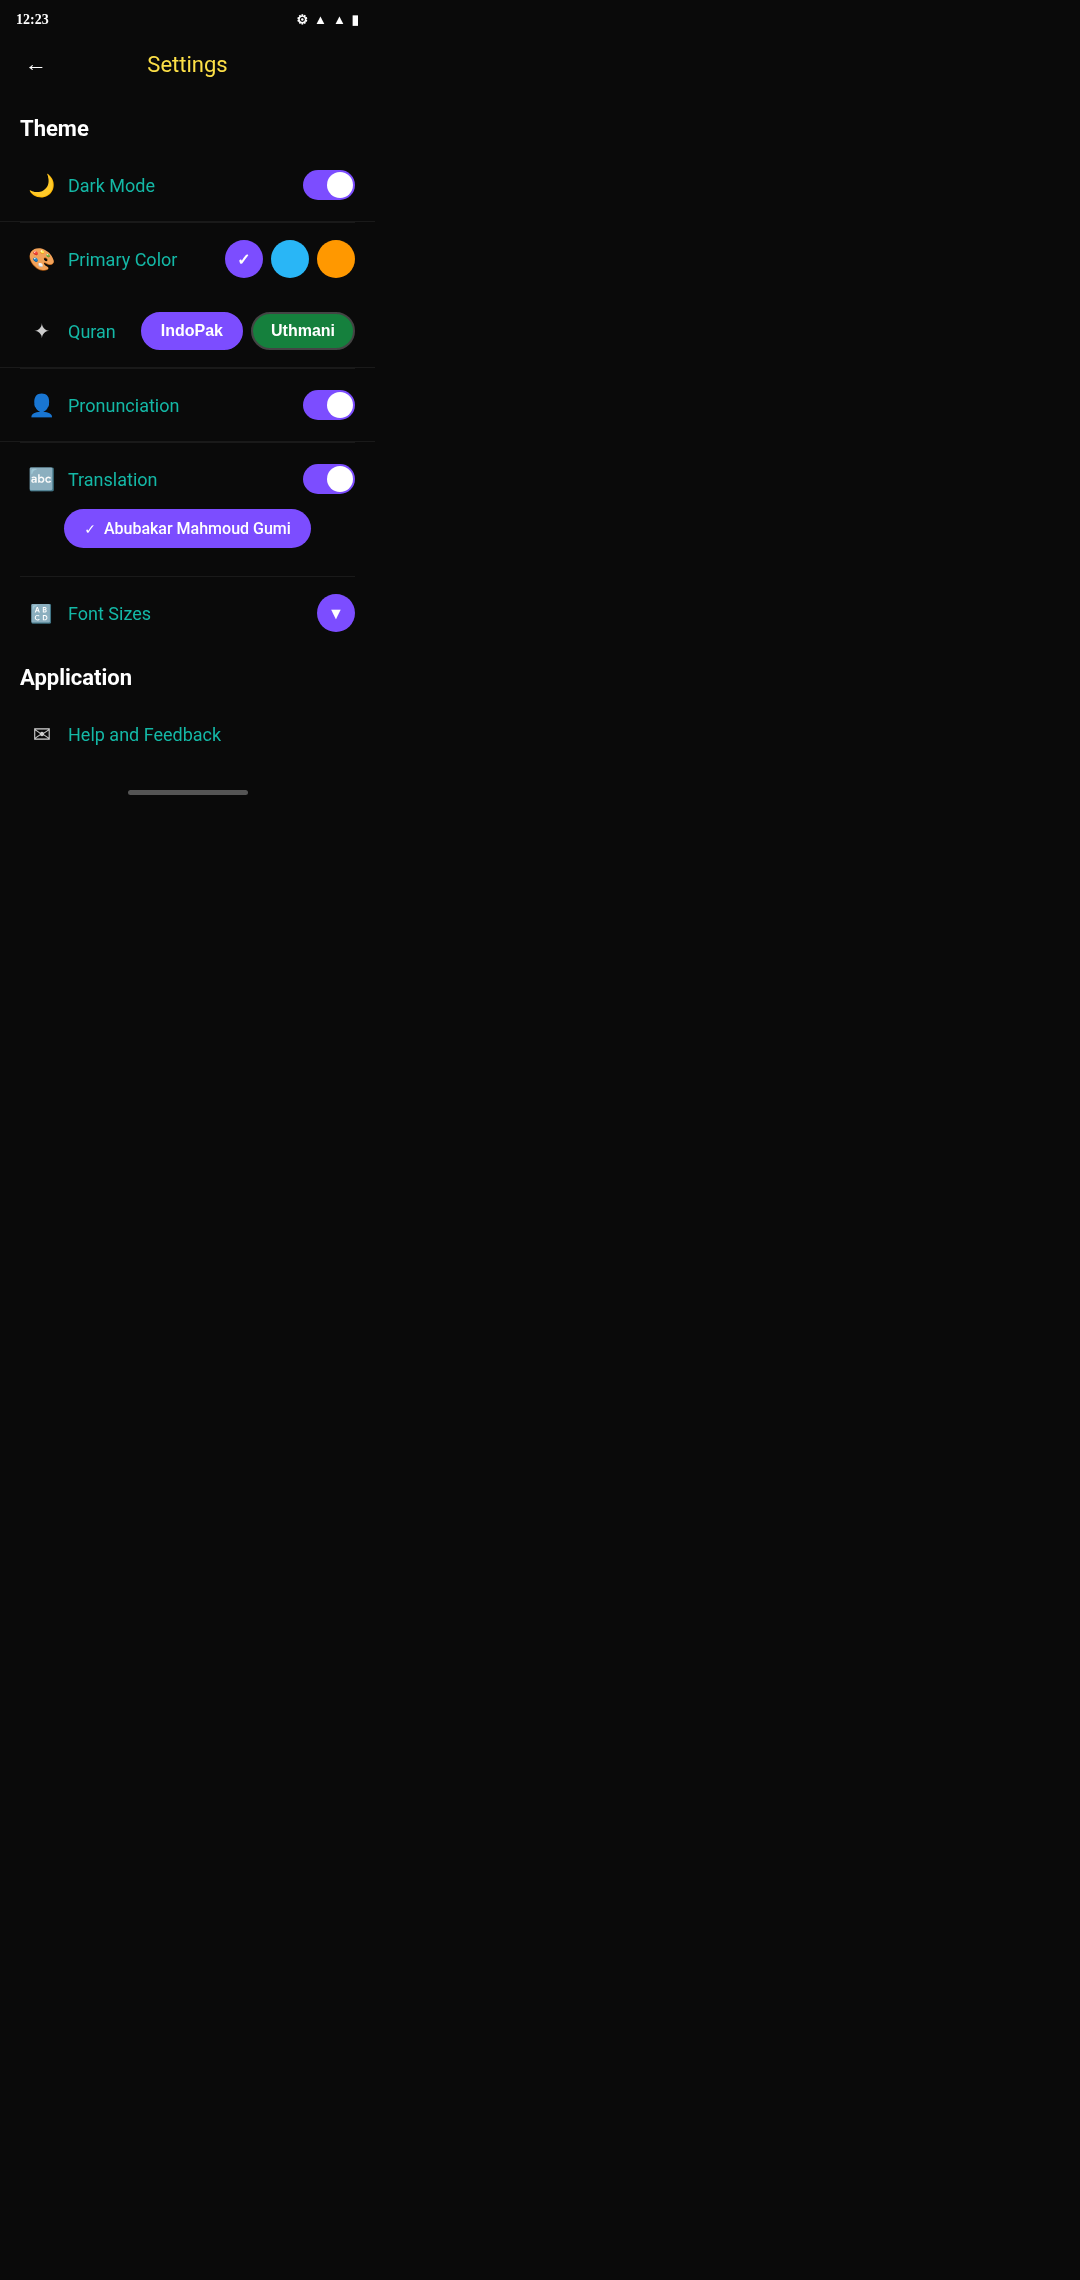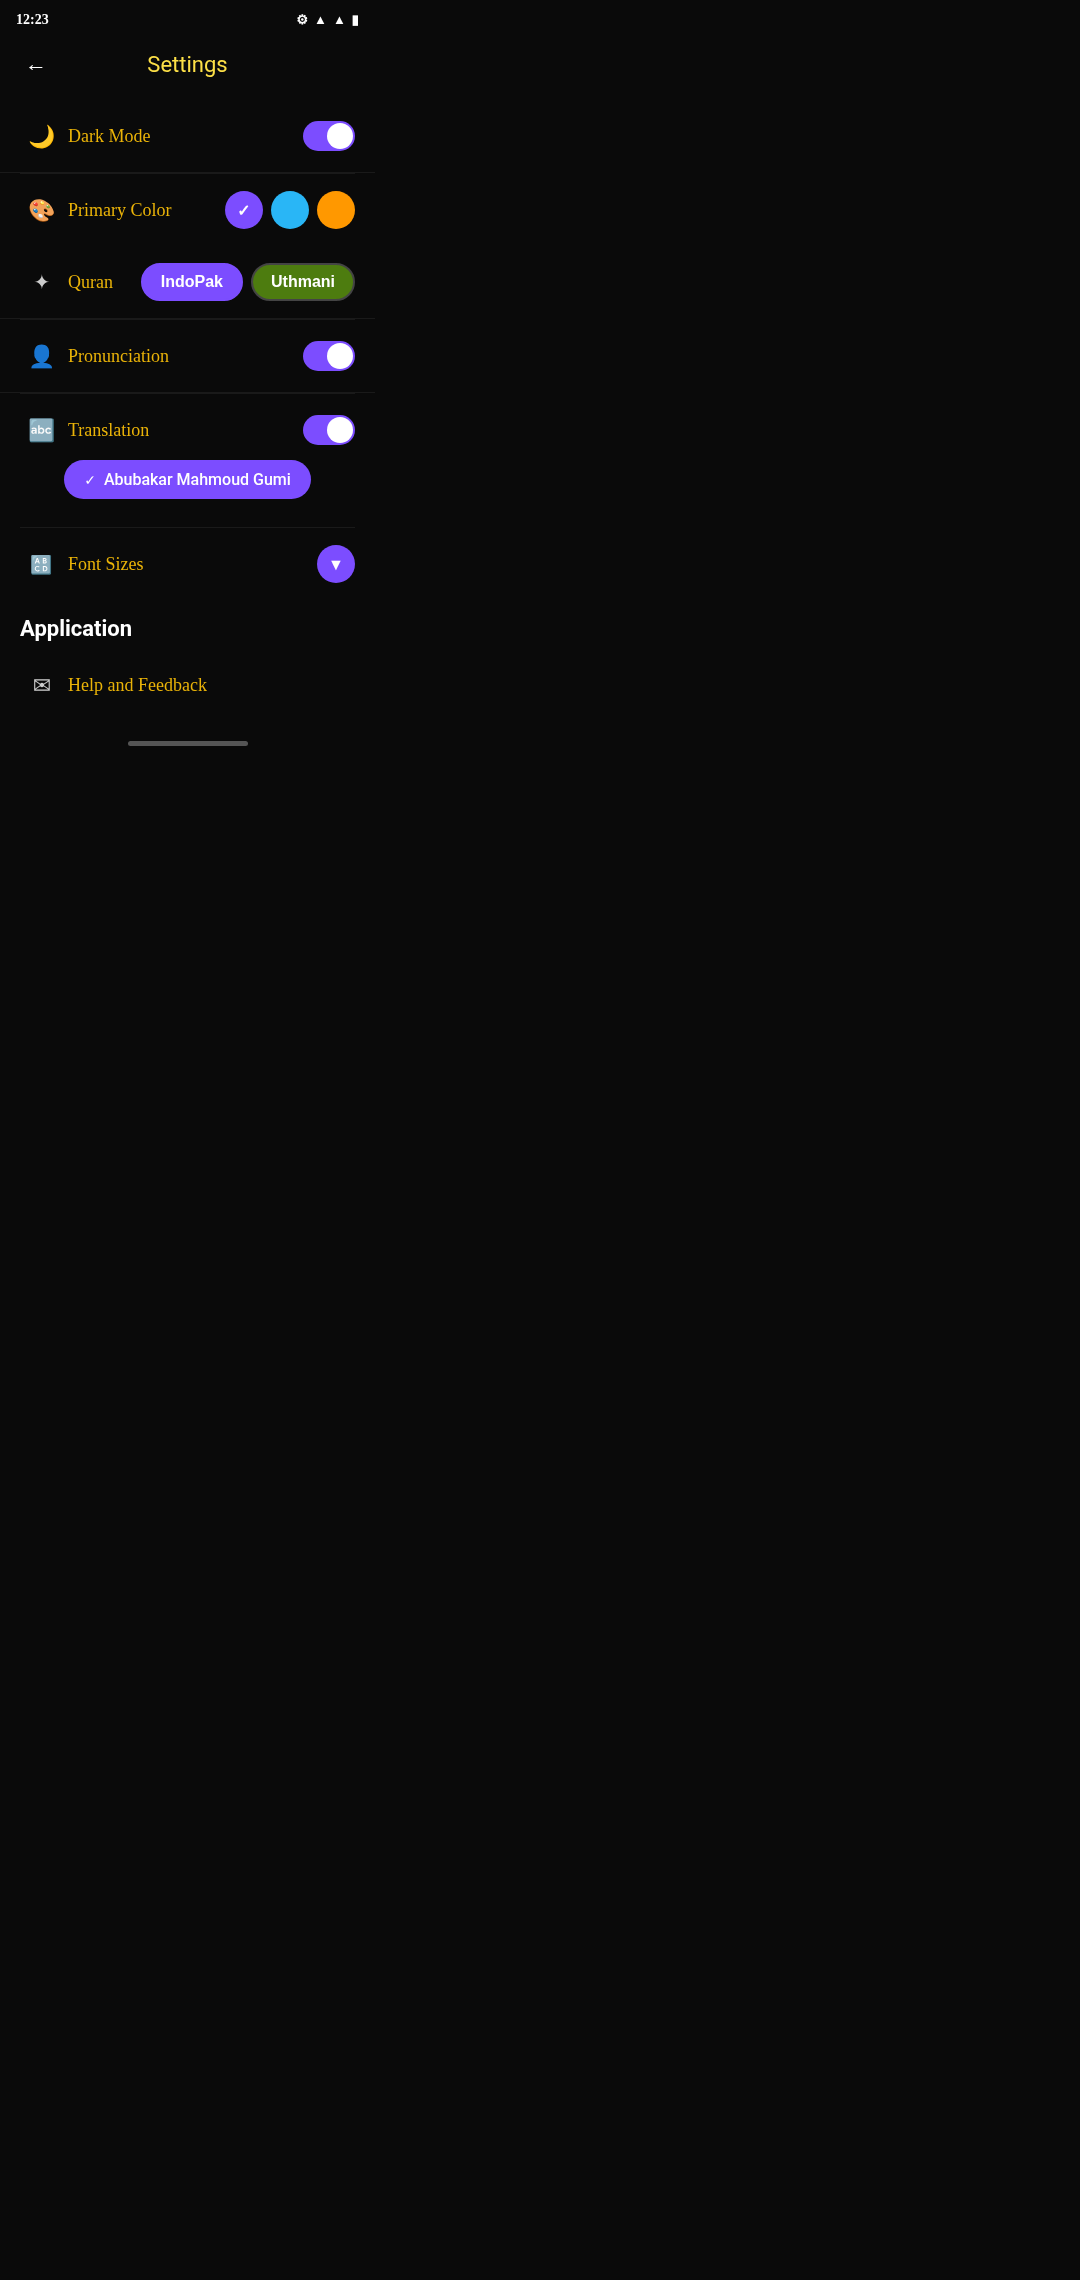--- a/index.html
+++ b/index.html
@@ -95,23 +95,22 @@
       align-items: center;
       justify-content: center;
       font-size: 22px;
       color: #cccccc;
       flex-shrink: 0;
     }
 
     .item-label {
       flex: 1;
       font-size: 18px;
-      color: #eab308;
+      color: #14b8a6;
       margin-left: 4px;
-      font-family: Liberation Serif, serif;
     }
 
     .toggle {
       width: 52px;
       height: 30px;
       border-radius: 15px;
       position: relative;
       cursor: pointer;
       flex-shrink: 0;
     }
@@ -178,21 +177,21 @@
       border: 2px solid transparent;
     }
 
     .quran-btn.selected {
       background-color: #7c4dff;
       color: #ffffff;
       border-color: #7c4dff;
     }
 
     .quran-btn.unselected {
-      background-color: #4d7c0f;
+      background-color: #15803d;
       color: #ffffff;
       border-color: #444444;
     }
 
     .translation-selected-btn {
       display: inline-flex;
       align-items: center;
       gap: 8px;
       background-color: #7c4dff;
       color: #ffffff;
@@ -253,20 +252,21 @@
 </div>
 
 <div class="header">
   <div class="back-btn">
     <span class="back-arrow">←</span>
   </div>
   <div class="page-title">Settings</div>
 </div>
 
 <div>
+  <div class="section-header">Theme</div>
 
   <div class="settings-item">
     <div class="item-icon">🌙</div>
     <div class="item-label">Dark Mode</div>
     <div class="toggle on">
       <div class="toggle-knob"></div>
     </div>
   </div>
 
   <div class="divider"></div>

